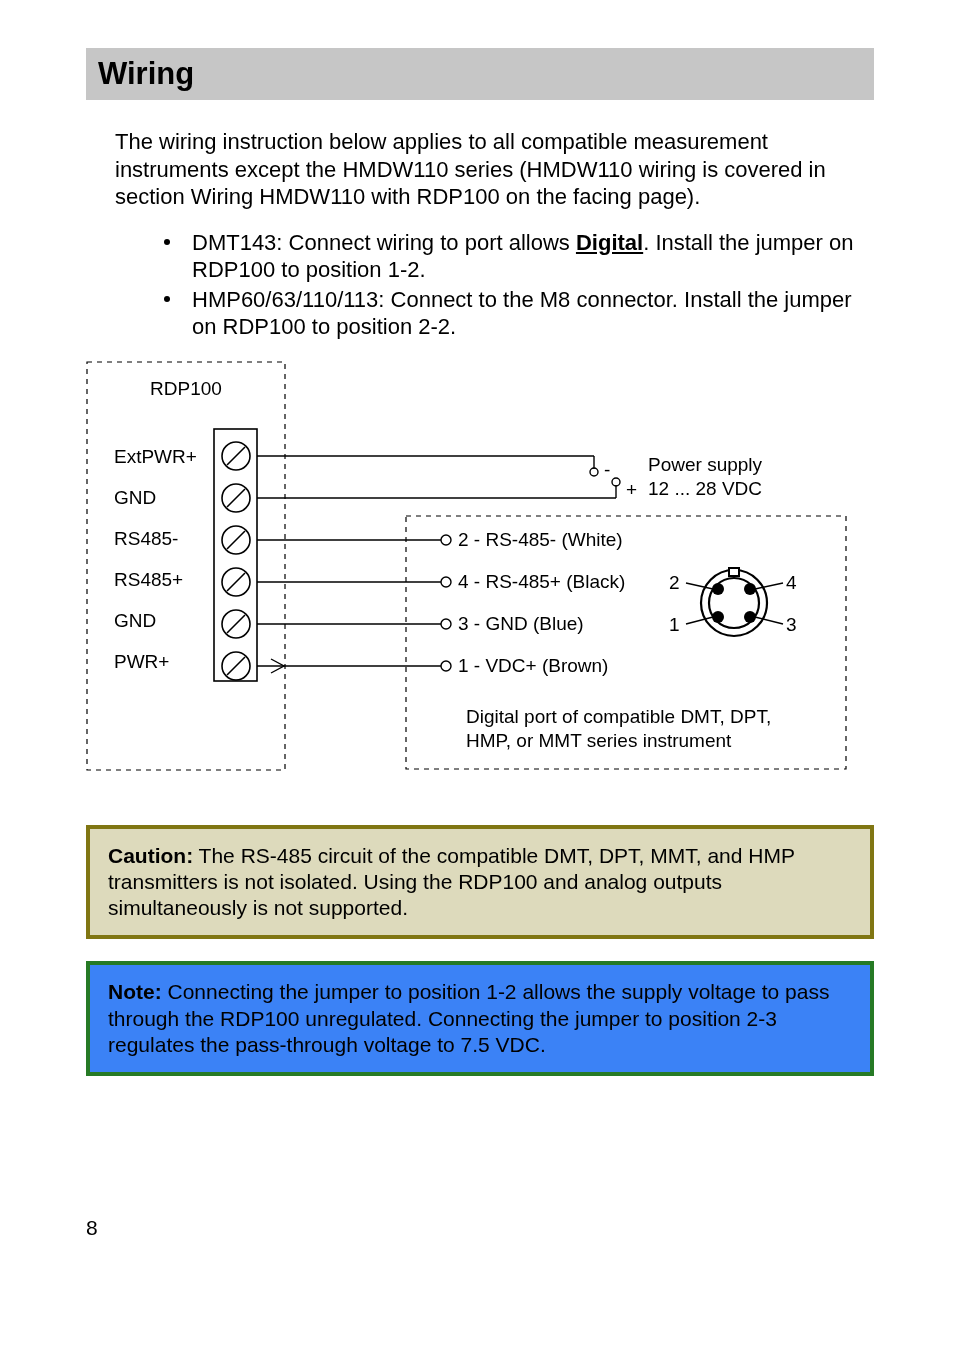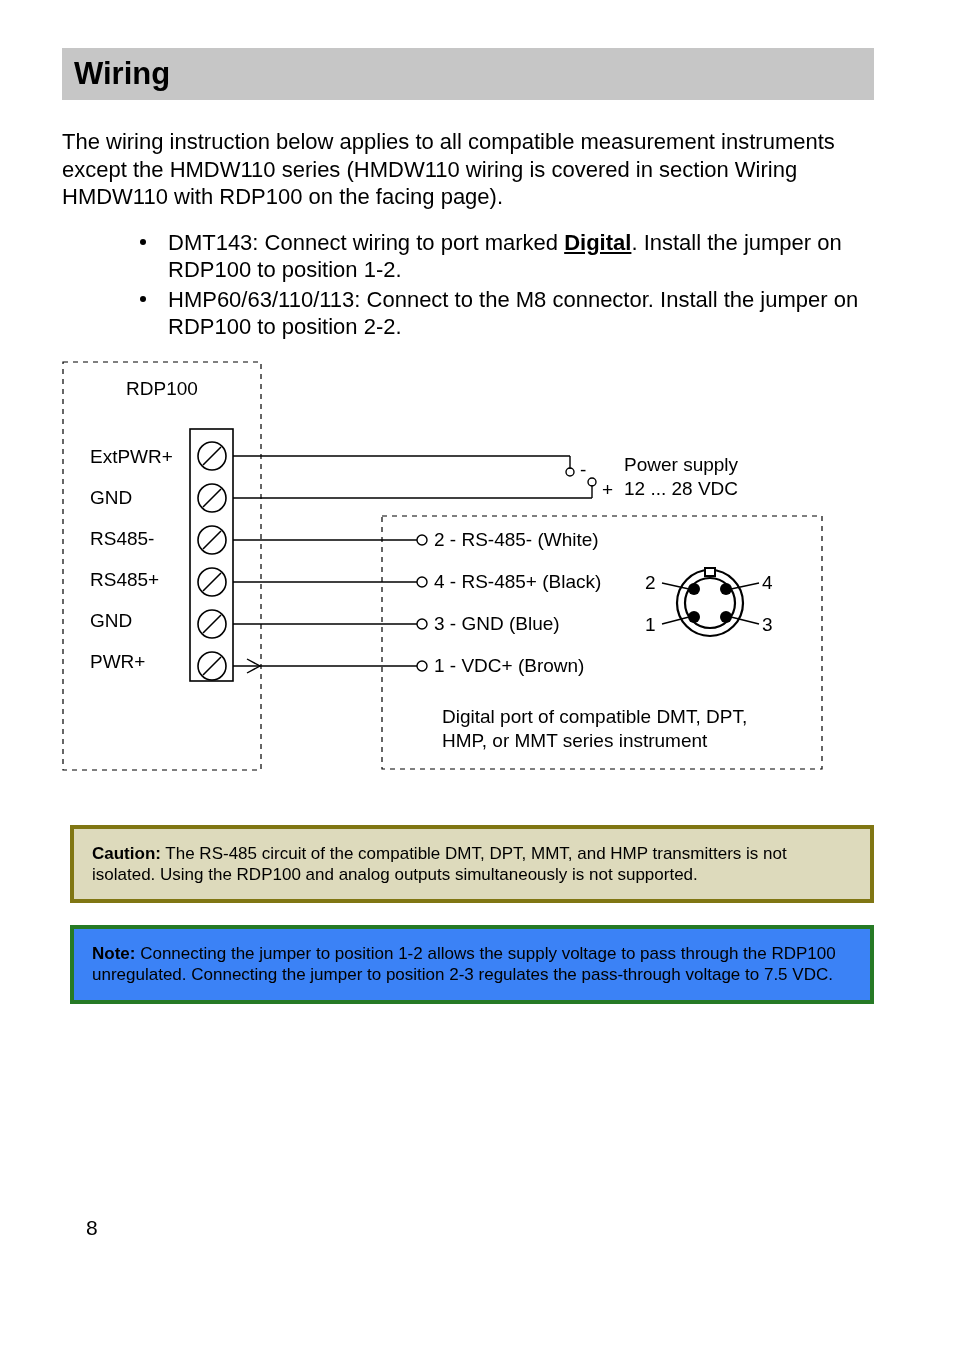--- a/index.html
+++ b/index.html
@@ -1,49 +1,49 @@
 <!DOCTYPE html>
 <html><head>
 <meta charset="utf-8">
 <style>
   * { box-sizing: border-box; margin: 0; padding: 0; }
   html, body { width: 954px; background: #fff; font-family: Arial, Helvetica, sans-serif; color: #000; }
-  .page { width: 954px; padding: 48px 80px 30px 62px; min-height: 1350px; position: relative; }
+  .page { width: 954px; padding: 48px 80px 30px 86px; min-height: 1350px; position: relative; }
   .section-header { background: #c6c6c6; padding: 8px 12px; margin-bottom: 28px; }
   .section-header h1 { font-size: 31px; font-weight: bold; }
-  .body-text { font-size: 22px; line-height: 1.25; margin-bottom: 18px; }
+  .body-text { font-size: 22px; line-height: 1.25; margin-bottom: 18px; margin-left: 29px; }
   ul.bullets { margin: 0 0 20px 78px; }
   ul.bullets li { font-size: 22px; line-height: 1.25; list-style: none; position: relative; padding-left: 28px; margin-bottom: 2px; }
   ul.bullets li::before { content: ""; position: absolute; left: 0; top: 10px; width: 6px; height: 6px; background: #000; border-radius: 50%; }
   .bold { font-weight: bold; text-decoration: underline; }
 
   .diagram { position: relative; width: 762px; height: 420px; margin-bottom: 40px; }
   .diagram text { font-family: Arial, Helvetica, sans-serif; }
 
-  .callout { border-style: solid; padding: 14px 18px; margin: 0 0 22px 8px; font-size: 17px; line-height: 1.25; }
+  .callout { border-style: solid; padding: 14px 18px; margin: 0 0 22px 0; font-size: 21px; line-height: 1.25; }
   .callout.caution { border: 4px solid #807613; background: #dddabc; }
   .callout.note { border: 4px solid #267a25; background: #3b82f6; }
   .callout .label { font-weight: bold; }
 
   .page-number { position: absolute; bottom: 110px; left: 86px; font-size: 21px; }
 </style>
 </head>
 <body>
 
 <div class="page">
 
   <div class="section-header">
     <h1>Wiring</h1>
   </div>
 
   <p class="body-text">The wiring instruction below applies to all compatible measurement instruments except the HMDW110 series (HMDW110 wiring is covered in section Wiring HMDW110 with RDP100 on the facing page).</p>
 
   <ul class="bullets">
     <li>
-      <span>DMT143: Connect wiring to port marked </span><span class="bold">Digital</span><span>. Install the jumper on RDP100 to position 1-2.</span>
+      <span>DMT143: Connect wiring to port allows </span><span class="bold">Digital</span><span>. Install the jumper on RDP100 to position 1-2.</span>
     </li>
     <li>HMP60/63/110/113: Connect to the M8 connector. Install the jumper on RDP100 to position 2-2.</li>
   </ul>
 
   <svg class="diagram" viewBox="0 0 762 420" width="762" height="420">
 
     <rect x="1" y="1" width="198" height="408" fill="none" stroke="#000" stroke-width="1.2" stroke-dasharray="5,5"></rect>
     <text x="100" y="34" font-size="19" text-anchor="middle">RDP100</text>
 
     <text x="28" y="102" font-size="19">ExtPWR+</text>

